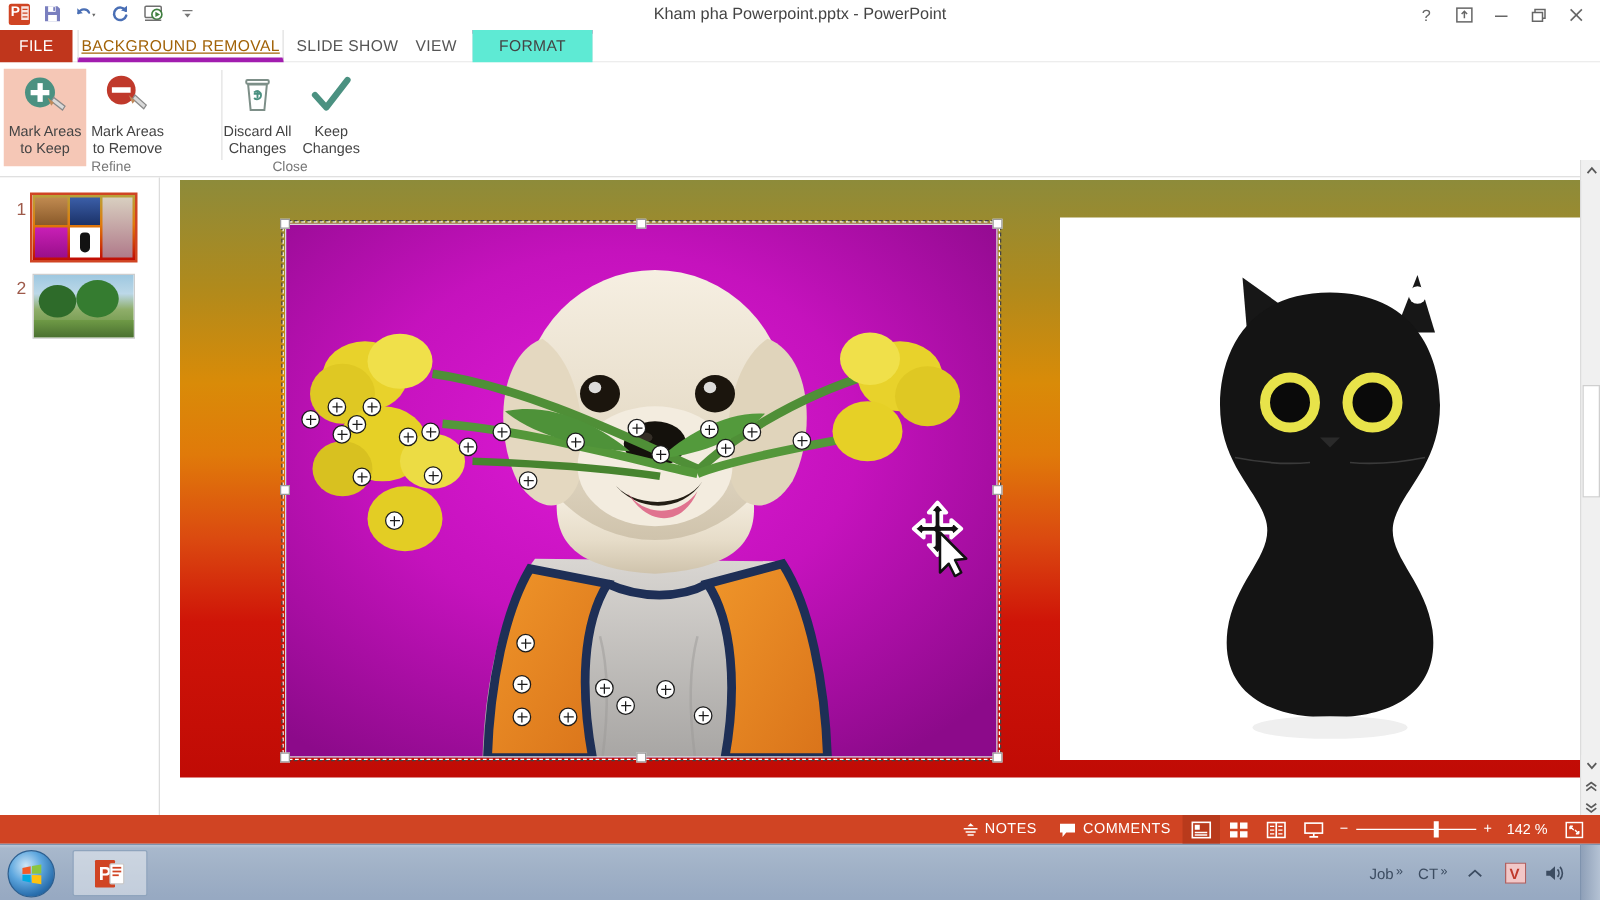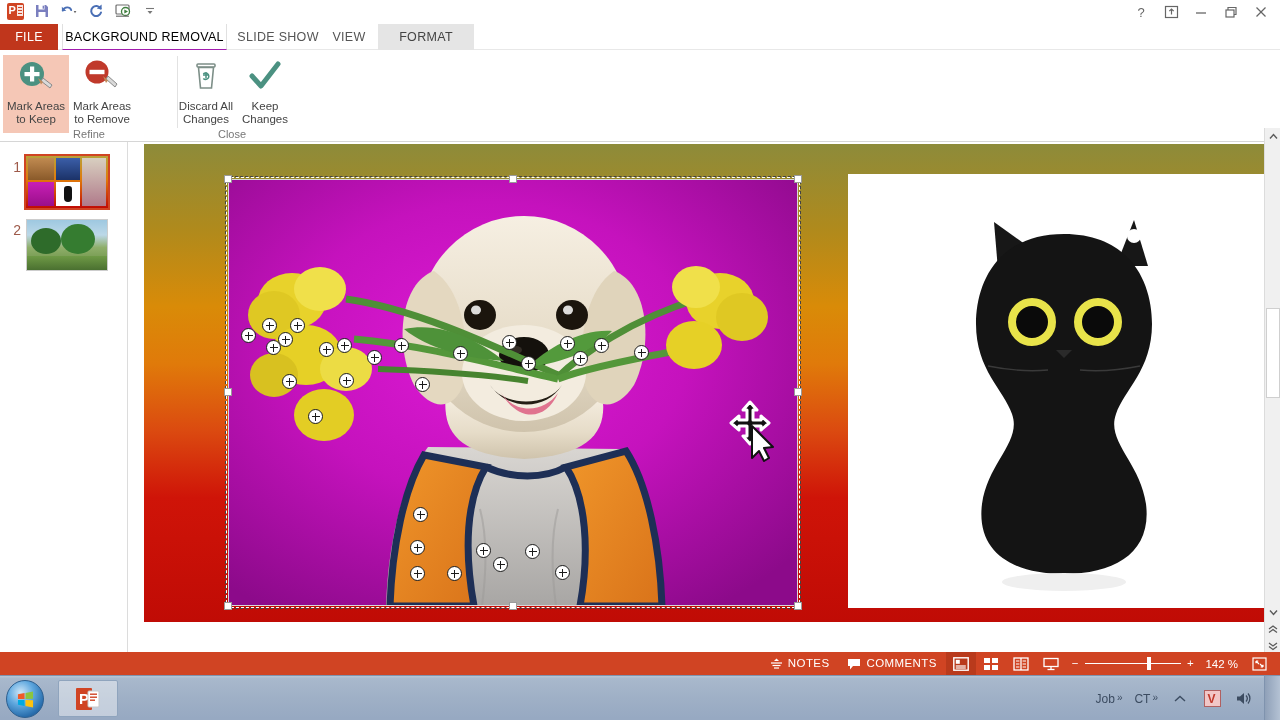--- a/index.html
+++ b/index.html
@@ -24,25 +24,25 @@
   .win-title { position:absolute; left:0; top:3px; width:1280px; text-align:center; font-size:13px; color:#444; pointer-events:none; }
   .win-btns { position:absolute; right:4px; top:2px; display:flex; align-items:center; gap:0px; }
   .win-btn { width:30px; height:20px; display:flex; align-items:center; justify-content:center; color:#666; font-size:13px; }
   .signin { position:absolute; right:52px; top:30px; font-size:12px; color:#555; }
   .avatar { position:absolute; right:12px; top:26px; width:24px; height:22px; }
 
   
   .tabstrip { position:absolute; left:0; top:24px; width:1280px; height:26px; background:#fff; border-bottom:1px solid #e8e8e8; }
   .tab { position:absolute; top:0; height:26px; line-height:26px; font-size:12.5px; letter-spacing:.3px; text-align:center; color:#555; cursor:default;}
   .tab.file { left:0; width:58px; background:#c0361c; color:#fff; }
-  .tab.active { background:#fff; color:#000000; border:1px solid #e0e0e0; border-bottom:1px solid #a21caf; border-top:none; }
+  .tab.active { background:#fff; color:#a16207; border:1px solid #e0e0e0; border-bottom:4px solid #a21caf; border-top:none;text-decoration:underline; }
   .ptools-band { position:absolute; left:378px; top:0; width:96px; height:24px; background:#f3dbe8; }
   .ptools-band .bar { position:absolute; left:0; top:0; width:96px; height:3px; background:#b4549a; }
   .ptools-label { position:absolute; left:378px; top:5px; width:96px; text-align:center; font-size:11.5px; color:#6e4060; letter-spacing:.2px; }
-  .tab.fmt { left:378px; width:96px; background:#e5e5e5; color:#444; }
+  .tab.fmt { left:378px; width:96px; background:#5eead4; color:#444; }
 
   
   .ribbon { position:absolute; left:0; top:50px; width:1280px; height:92px; background:#fff; border-bottom:1px solid #d6d6d6; }
   .rgroup { position:absolute; top:0; height:92px; }
   .rgroup .gtitle { position:absolute; bottom:2px; left:0; width:100%; text-align:center; font-size:11px; color:#777; }
   .rgroup .sep { position:absolute; right:0; top:6px; width:1px; height:72px; background:#e2e2e2; }
   .rbtn { position:absolute; top:5px; width:66px; height:78px; display:flex; flex-direction:column; align-items:center; cursor:default; }
   .rbtn .lbl { font-size:11.5px; color:#444; text-align:center; line-height:13px; margin-top:3px; }
   .rbtn.sel { background:#f5c7b6; }
   .ricon { width:44px; height:40px; position:relative; margin-top:2px; }
@@ -154,20 +154,21 @@
             <line x1="2" y1="13.2" x2="15" y2="13.2" stroke="#6f6f6f" stroke-width="1.2"></line>
           </svg>
       </div>
       <div class="qat-ico">
         <svg width="12" height="12" viewBox="0 0 12 12">
             <line x1="2" y1="3.5" x2="10" y2="3.5" stroke="#777" stroke-width="1.1"></line>
             <path d="M3.5 6 L8.5 6 L6 9 Z" fill="#777"></path>
           </svg>
       </div>
     </div>
+    <div class="win-title">Kham pha Powerpoint.pptx - PowerPoint</div>
     <div class="win-btns">
       <div class="win-btn">?</div>
       <div class="win-btn">
         <svg width="15" height="14" viewBox="0 0 15 14">
             <rect x="1.5" y="1.5" width="12" height="11" fill="none" stroke="#666" stroke-width="1.2"></rect>
             <path d="M7.5 9.5 L7.5 4.2 M5.3 6.2 L7.5 4 L9.7 6.2" stroke="#666" stroke-width="1.2" fill="none"></path>
           </svg>
       </div>
       <div class="win-btn">
         <svg width="14" height="12" viewBox="0 0 14 12">

